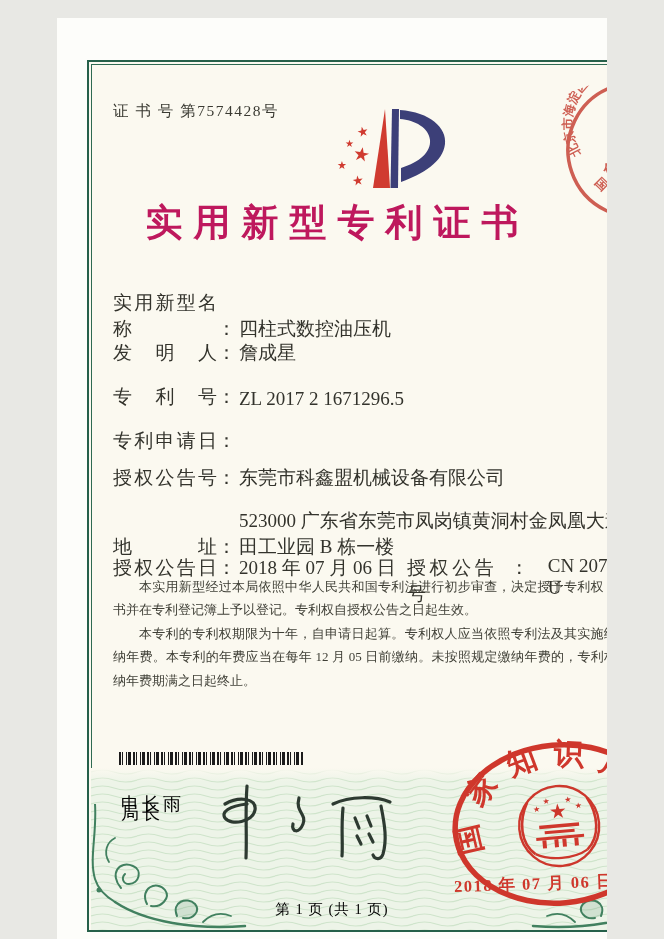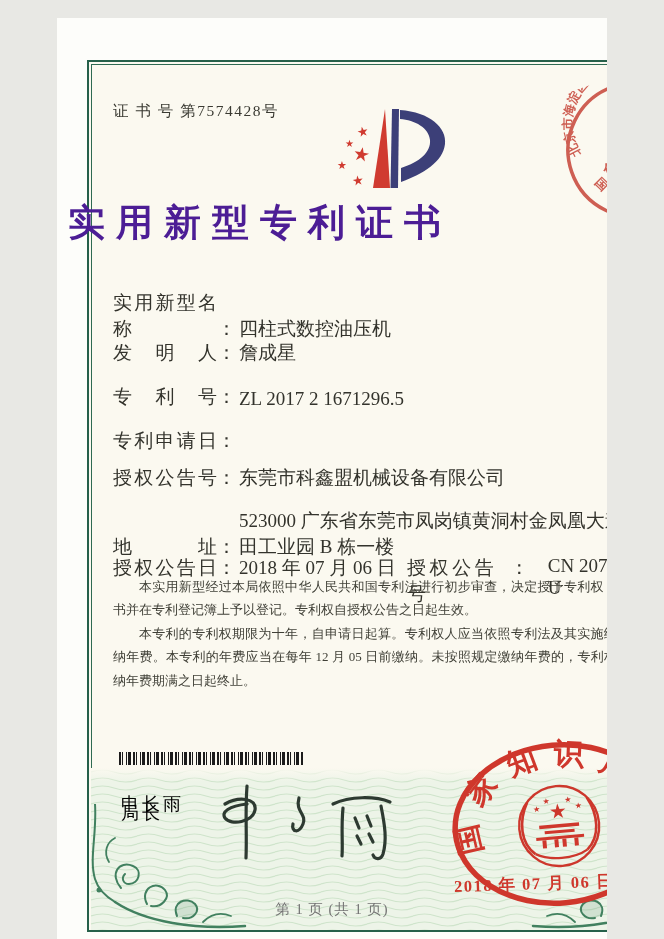--- a/index.html
+++ b/index.html
@@ -10,38 +10,38 @@
          background:#fbf9f0;box-sizing:border-box;z-index:0;}
   .frame-inner{position:absolute;inset:2px;border:1px solid #2e6a52;}
   
   .green-band{position:absolute;left:34px;top:750px;width:596px;height:162px;z-index:1;}
   .flourish{position:absolute;top:786px;width:165px;height:132px;z-index:3;}
   .flourish.left{left:28px;}
   .flourish.right{left:471px;transform:scaleX(-1);}
   .cert-no{position:absolute;left:56px;top:83px;font-size:15.5px;letter-spacing:1.5px;color:#3a3a32;z-index:4;}
   .logo{position:absolute;left:268px;top:84px;z-index:4;}
   .tax-stamp{position:absolute;left:502px;top:56px;z-index:4;transform:rotate(-19deg);opacity:.88;}
-  .title{position:absolute;left:0;right:0;top:180px;font-size:37px;font-weight:600;
-         letter-spacing:11px;padding-left:11px;color:#4c1d95;z-index:4;}
+  .title{position:absolute;left:0;right:0;top:180px;text-align:center;font-size:37px;font-weight:600;
+         letter-spacing:11px;padding-left:11px;color:#be185d;z-index:4;}
   .row{position:absolute;left:56px;display:flex;align-items:flex-end;font-size:19px;color:#33332c;z-index:4;}
   .lbl{display:inline-block;width:104px;text-align:justify;text-align-last:justify;}
   .lbl.narrow{width:96px;}
   .val{margin-left:3px;}
   .val.wrap{display:inline-block;width:452px;line-height:26px;}
   .grp2{position:absolute;left:294px;top:0;display:flex;gap:16px;}
   .body-text{position:absolute;left:56px;top:557px;width:557px;font-size:13px;line-height:23.4px;
              text-align:justify;color:#3f3f36;z-index:4;}
   .body-text p{margin:0;text-indent:2em;}
   .signer{position:absolute;left:64px;z-index:5;font-size:18px;letter-spacing:3px;color:#000000;}
   .signer.t1{top:783px;}
   .signer.t2{top:774px;}
   .signature{position:absolute;left:138px;top:756px;z-index:5;}
   .seal{position:absolute;left:385px;top:720px;z-index:6;}
   .footer{position:absolute;left:0;right:0;top:882px;text-align:center;font-size:14.5px;
-          letter-spacing:1px;color:#737373;z-index:5;}
+          letter-spacing:1px;color:#000000;z-index:5;}
   .barcode{position:absolute;left:62px;top:734px;width:184px;height:13px;z-index:2;
      background:
        repeating-linear-gradient(90deg,#1c1c1c 0 2px,transparent 2px 3px,#1c1c1c 3px 4px,transparent 4px 7px,
                                  #1c1c1c 7px 8px,transparent 8px 9px,#1c1c1c 9px 12px,transparent 12px 14px);}
 </style>
 </head>
 <body>
 
 <div class="page">
 

